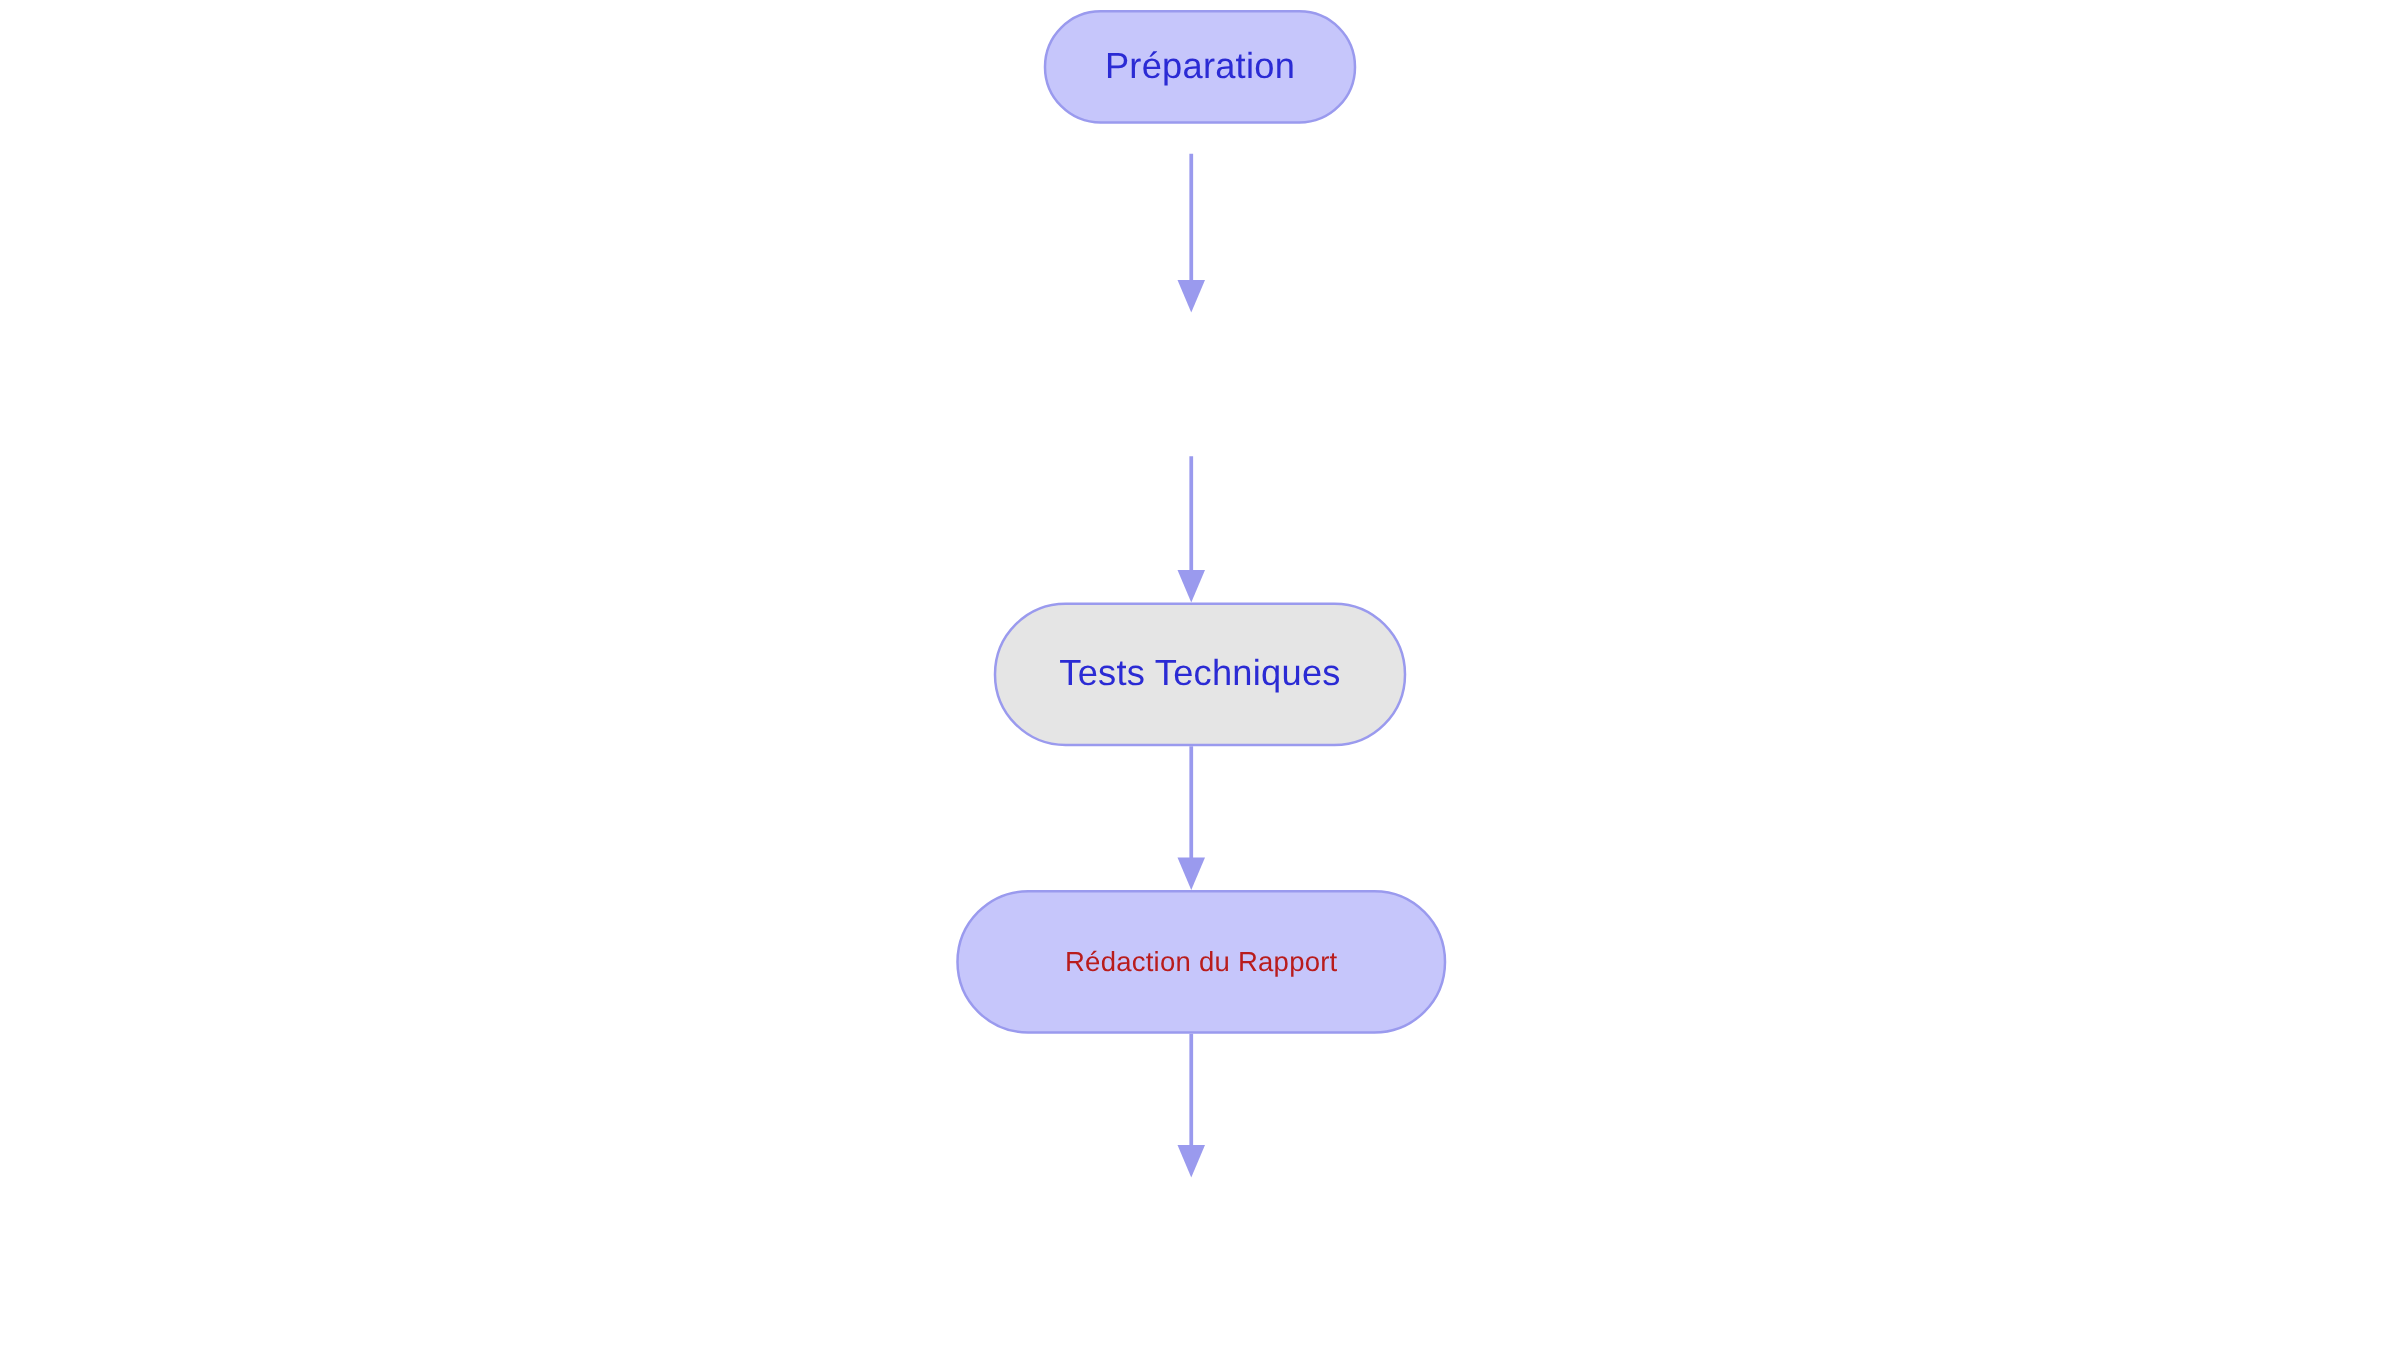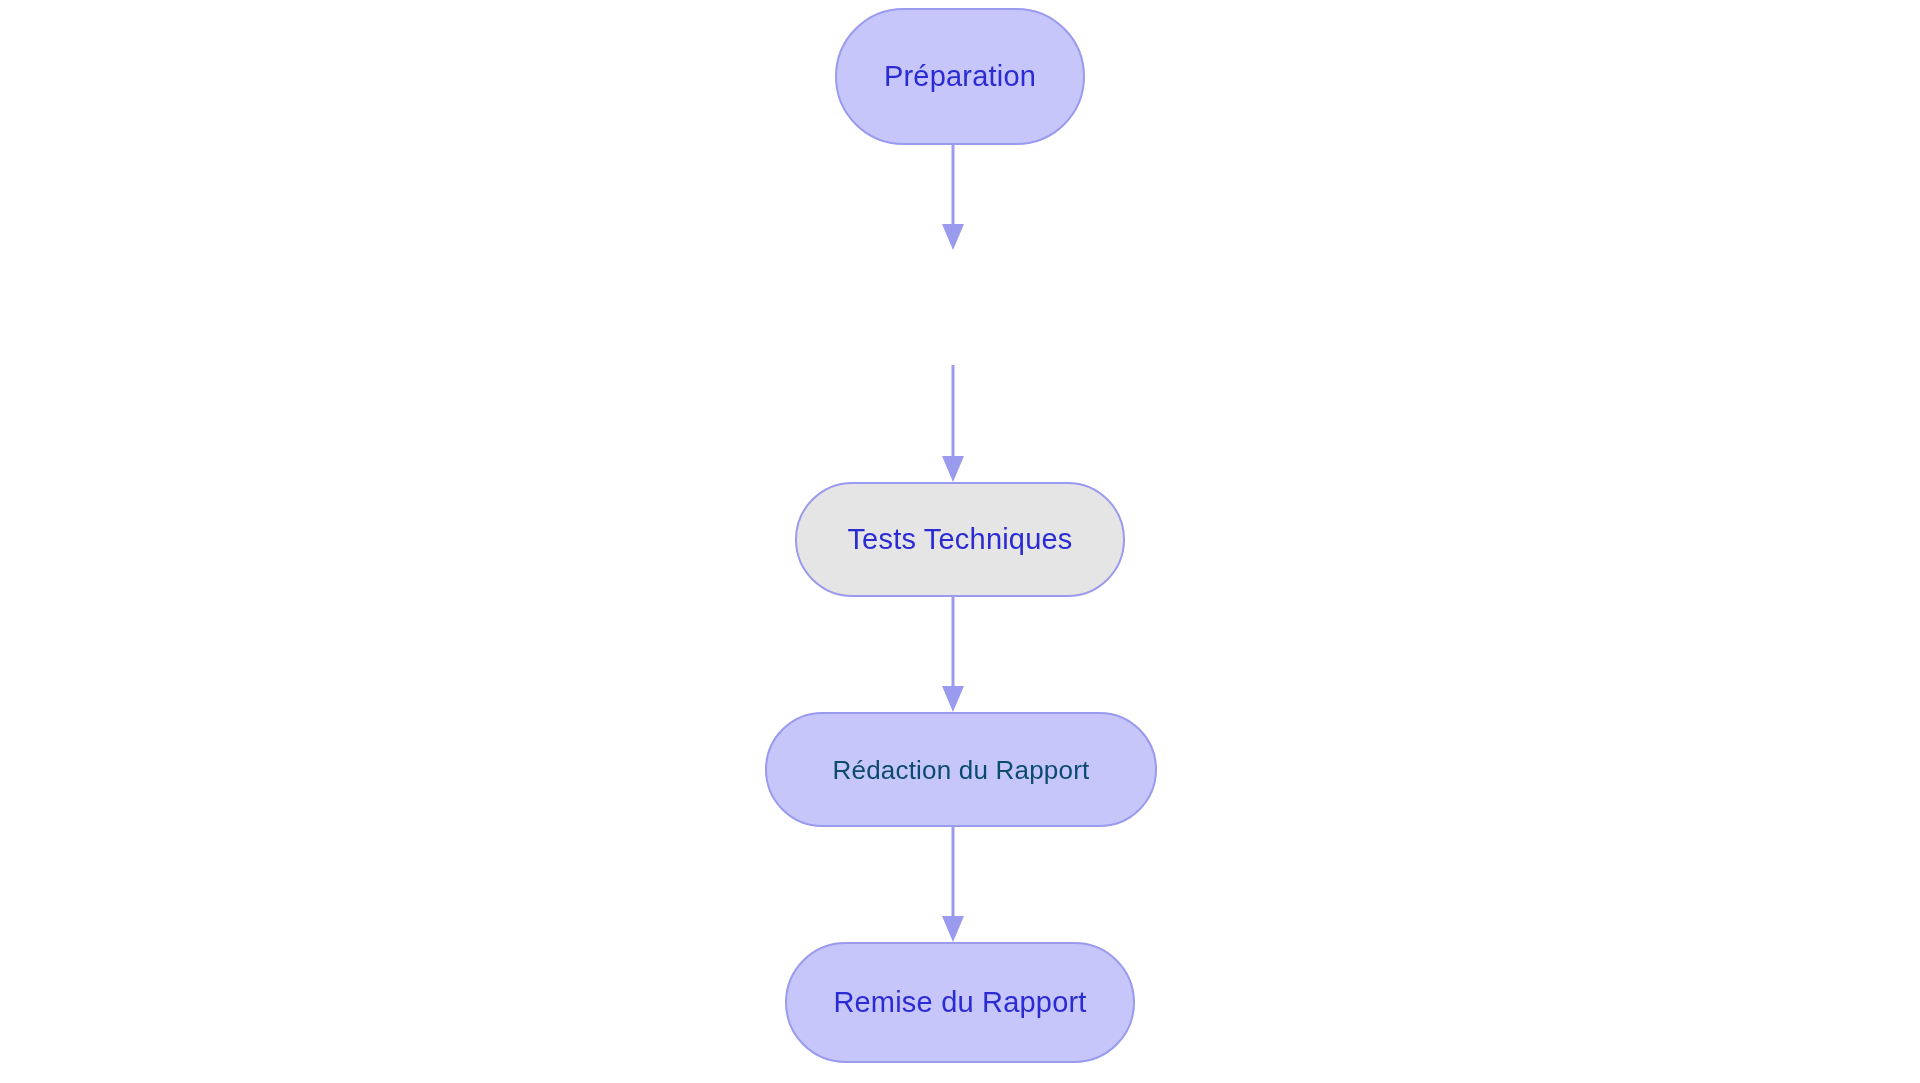--- a/index.html
+++ b/index.html
@@ -69,25 +69,22 @@
         <line x1="15" y1="0" x2="15" y2="91" stroke="#9a9aee" stroke-width="3"></line>
         <polygon points="4,89 26,89 15,115" fill="#9a9aee"></polygon>
       </svg>
     </div>
     <div class="flow-edge" style="left: 938px; top: 827px; width: 30px; height: 115px;">
       <svg width="30" height="115" viewBox="0 0 30 115">
         <line x1="15" y1="0" x2="15" y2="91" stroke="#9a9aee" stroke-width="3"></line>
         <polygon points="4,89 26,89 15,115" fill="#9a9aee"></polygon>
       </svg>
     </div>
-    <div class="flow-node" style="left: 835px; top: 8px; width: 250px; height: 137px; background: rgb(198, 198, 251); border-color: rgb(154, 154, 238); color: rgb(43, 43, 212); font-size: 29px;">
+    <div class="flow-node" style="left: 835px; top: 8px; width: 250px; height: 91px; background: rgb(198, 198, 251); border-color: rgb(154, 154, 238); color: rgb(43, 43, 212); font-size: 29px;">
       <span class="node-label">Préparation</span>
     </div>
     <div class="flow-node" style="left: 795px; top: 482px; width: 330px; height: 115px; background: #e5e5e5; border-color: rgb(154, 154, 238); color: rgb(43, 43, 212); font-size: 29px;">
       <span class="node-label">Tests Techniques</span>
     </div>
-    <div class="flow-node" style="left: 765px; top: 712px; width: 392px; height: 115px; background: rgb(198, 198, 251); border-color: rgb(154, 154, 238); color: #0c4a6e; font-size: 26px;">
+    <div class="flow-node" style="left: 765px; top: 712px; width: 392px; height: 115px; background: rgb(198, 198, 251); border-color: rgb(154, 154, 238); color: #b91c1c; font-size: 22px;">
       <span class="node-label">Rédaction du Rapport</span>
-    </div>
-    <div class="flow-node" style="left: 785px; top: 942px; width: 350px; height: 121px; background: rgb(198, 198, 251); border-color: rgb(154, 154, 238); color: rgb(43, 43, 212); font-size: 29px;">
-      <span class="node-label">Remise du Rapport</span>
     </div>
   </div>
 
 </body></html>

